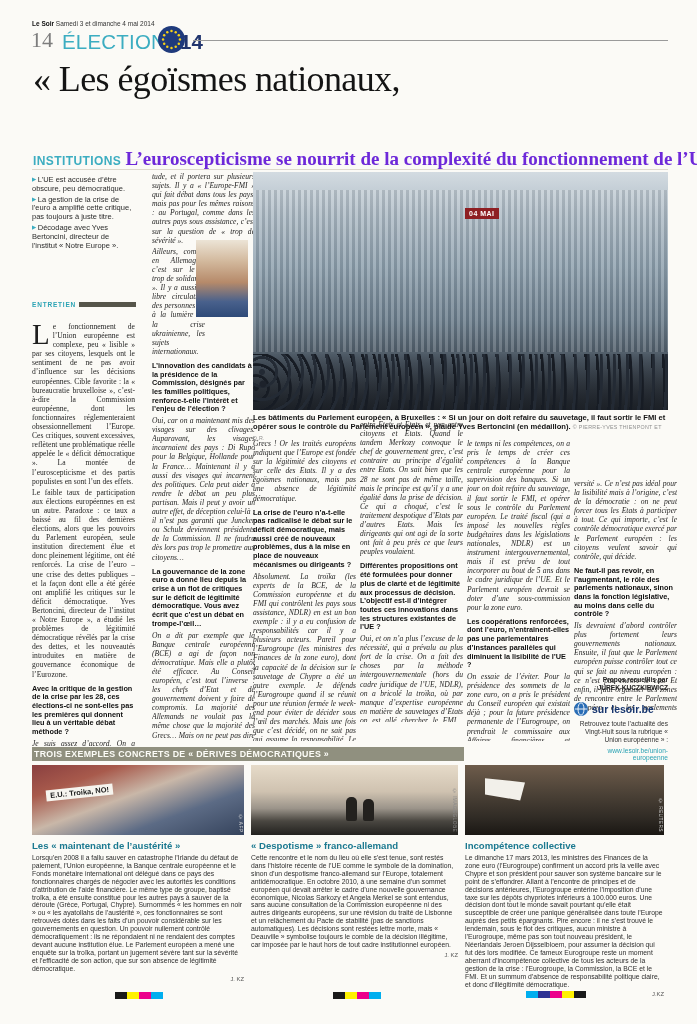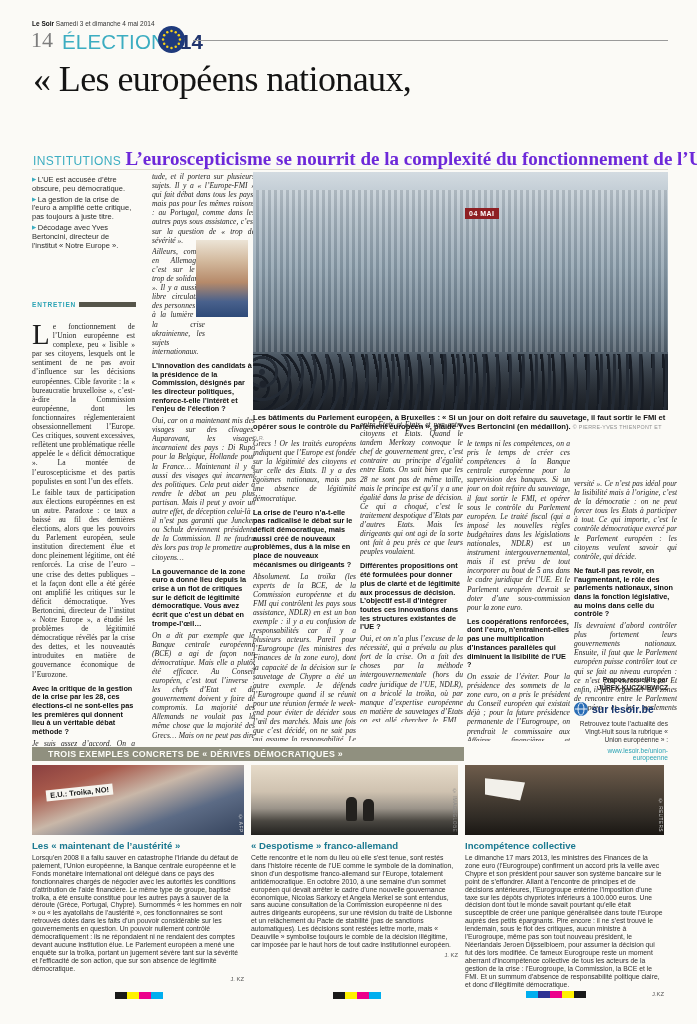--- a/index.html
+++ b/index.html
@@ -11,21 +11,21 @@
   .pgnum{position:absolute;left:31px;top:27px;font-family:"Liberation Serif",serif;font-size:22px;color:#7d7d7d;}
   .section-title{position:absolute;left:62px;top:30px;font-size:20.5px;letter-spacing:.2px;}
   .sec-light{color:#3cadc1;}
   .sec-num{color:#21356e;font-weight:bold;}
   .eu-logo{position:absolute;left:158px;top:26px;width:27px;height:27px;}
   .head-rule{position:absolute;left:193px;top:40px;width:475px;height:1px;background:#9a9a9a;}
   
   .headline{position:absolute;left:33px;top:58px;width:630px;font-family:"Liberation Serif",serif;
             font-size:36px;line-height:42px;color:#141414;letter-spacing:-.6px;}
   .kicker{position:absolute;left:33px;top:148px;width:640px;white-space:nowrap;}
-  .kicker .klabel{font-size:12px;font-weight:normal;color:#3cadc1;letter-spacing:.4px;}
+  .kicker .klabel{font-size:12px;font-weight:bold;color:#3cadc1;letter-spacing:.4px;}
   .kicker .ktext{font-family:"Liberation Serif",serif;font-weight:bold;font-size:19px;color:#6d28d9;}
   .kicker-rule{position:absolute;left:32px;top:169px;width:636px;height:1px;background:#ddd8cd;}
   
   .sidebar{position:absolute;left:32px;top:175px;width:101px;}
   .bullet{font-size:7.5px;line-height:8.8px;color:#2b2b2b;margin:0 0 1px;}
   .bullet .arr{color:#3cadc1;font-size:5.5px;vertical-align:1px;}
   .entretien{position:absolute;left:32px;top:301px;width:104px;display:flex;align-items:center;gap:3px;}
   .entretien .elabel{font-size:6.5px;font-weight:bold;color:#2ba3b4;letter-spacing:.8px;}
   .entretien .ebar{flex:1;height:5px;background:#56554a;}
   
@@ -63,21 +63,21 @@
   .caption .credit{font-weight:normal;font-size:5.3px;color:#8e8e8e;letter-spacing:.3px;}
   
   .byline{position:absolute;left:574px;top:676px;width:94px;text-align:right;font-size:6.6px;line-height:8px;font-weight:bold;color:#222;}
   .webbox{position:absolute;left:574px;top:702px;width:94px;text-align:right;}
   .webbox .wb-head{display:flex;align-items:center;gap:4px;margin-bottom:4px;}
   .webbox .wb-title{font-size:10.5px;font-weight:bold;color:#16356e;}
   .webbox .wb-text{font-size:6.6px;line-height:8.2px;color:#333;margin:0 0 2px;}
   .webbox .wb-url{font-size:6.6px;color:#2ba3b4;text-decoration:none;display:block;}
   
   .banner{position:absolute;left:32px;top:747px;width:432px;height:14px;background:#90907f;color:#fdfdf8;
-     font-size:8.8px;font-weight:bold;line-height:14px;padding-left:16px;box-sizing:border-box;letter-spacing:.3px;}
+     font-size:8.8px;font-weight:bold;line-height:14px;padding-left:2px;box-sizing:border-box;letter-spacing:.3px;}
   .examples-row{position:absolute;left:32px;top:765px;width:637px;display:flex;gap:7px;}
   .example{position:relative;}
   .example:nth-child(1){width:212px;}
   .example:nth-child(2){width:207px;}
   .example:nth-child(3){width:199px;}
   .ex-photo{position:relative;width:100%;height:70px;overflow:hidden;}
   .ph-austerity{background:linear-gradient(160deg,#8a4040 0%,#a85a4c 22%,#c9b7a8 45%,#5c6b85 70%,#35435c 100%);}
   .ph-deauville{background:linear-gradient(180deg,#e6dbc9 0%,#cfc2b0 38%,#9b948a 62%,#4a4741 80%,#22211e 100%);}
   .ph-deauville::before,.ph-deauville::after{content:"";position:absolute;bottom:14px;width:11px;height:24px;
      background:#23211e;border-radius:5px 5px 2px 2px;}
@@ -127,21 +127,21 @@
         <circle cx="8.25" cy="18.5" r="1.1"></circle>
         <circle cx="5.5" cy="15.75" r="1.1"></circle>
       <circle cx="4.5" cy="12" r="1.1"></circle>
         <circle cx="5.5" cy="8.25" r="1.1"></circle>
         <circle cx="8.25" cy="5.5" r="1.1"></circle>
     </g>
   </svg>
   <div class="head-rule"></div>
 
   <h1 class="headline" style="margin:0;font-weight:normal;">
-    <span>« Les européens nationaux,</span><br>
+    <span>« Les égoïsmes nationaux,</span><br>
   </h1>
   <div class="kicker">
     <span class="klabel">INSTITUTIONS</span>
     <span class="ktext">L’euroscepticisme se nourrit de la complexité du fonctionnement de l’UE</span>
   </div>
   <div class="kicker-rule"></div>
 
   <div class="sidebar">
       <div class="bullet"><span class="arr">▶ </span>L’UE est accusée d’être obscure, peu démocratique.</div>
       <div class="bullet"><span class="arr">▶ </span>La gestion de la crise de l’euro a amplifié cette critique, pas toujours à juste titre.</div>
@@ -154,38 +154,38 @@
 
   <div class="col col0">
       <p class="seg lead">Le fonctionnement de l’Union européenne est complexe, peu « lisible » par ses citoyens, lesquels ont le sentiment de ne pas avoir d’influence sur les décisions européennes. Cible favorite : la « bureaucratie bruxelloise », c’est-à-dire la Commission européenne, dont les fonctionnaires réglementeraient obsessionnellement l’Europe. Ces critiques, souvent excessives, reflètent une problématique réelle appelée le « déficit démocratique ». La montée de l’euroscepticisme et des partis populistes en sont l’un des effets.</p>
       <p class="seg body">Le faible taux de participation aux élections européennes en est un autre. Paradoxe : ce taux a baissé au fil des dernières élections, alors que les pouvoirs du Parlement européen, seule institution directement élue et donc pleinement légitime, ont été renforcés. La crise de l’euro – une crise des dettes publiques – et la façon dont elle a été gérée ont amplifié les critiques sur le déficit démocratique. Yves Bertoncini, directeur de l’institut « Notre Europe », a étudié les problèmes de légitimité démocratique révélés par la crise des dettes, et les nouveautés introduites en matière de gouvernance économique de l’Eurozone.</p>
       <p class="seg question">Avec la critique de la gestion de la crise par les 28, ces élections-ci ne sont-elles pas les premières qui donnent lieu à un véritable débat méthode ?</p>
       <p class="seg answer">Je suis assez d’accord. On a rarement eu autant de thèmes européens à un tel degré d’intensité. On vote aussi pour ou contre les gouvernements, comme ce sera le cas en France, et cela va continuer. Mais le pourcentage de débat européen sera plus grand que d’habi-</p>
     </div>
   <div class="col col1">
       <p class="seg answer">tude, et il portera sur plusieurs sujets. Il y a « l’Europe-FMI » qui fait débat dans tous les pays, mais pas pour les mêmes raisons : au Portugal, comme dans les autres pays sous assistance, c’est sur la question de « trop de sévérité ».</p>
       <p class="seg answer narrow">Ailleurs, comme en Allemagne, c’est sur le « trop de solidarité ». Il y a aussi la libre circulation des personnes et, à la lumière de la crise ukrainienne, les sujets internationaux.</p>
-      <p class="seg question">L’innovation des candidats à la présidence de la Commission, désignés par les directeur politiques, renforce-t-elle l’intérêt et l’enjeu de l’élection ?</p>
+      <p class="seg question">L’innovation des candidats à la présidence de la Commission, désignés par les familles politiques, renforce-t-elle l’intérêt et l’enjeu de l’élection ?</p>
       <p class="seg answer">Oui, car on a maintenant mis des visages sur des clivages. Auparavant, les visages incarnaient des pays : Di Rupo pour la Belgique, Hollande pour la France… Maintenant il y a aussi des visages qui incarnent des politiques. Cela peut aider à rendre le débat un peu plus partisan. Mais il peut y avoir un autre effet, de déception celui-là : il n’est pas garanti que Juncker ou Schulz deviennent présidents de la Commission. Il ne faudra dès lors pas trop le promettre aux citoyens…</p>
       <p class="seg question">La gouvernance de la zone euro a donné lieu depuis la crise à un flot de critiques sur le déficit de légitimité démocratique. Vous avez écrit que c’est un débat en trompe-l’œil…</p>
       <p class="seg answer">On a dit par exemple que la Banque centrale européenne (BCE) a agi de façon non démocratique. Mais elle a plutôt été efficace. Au Conseil européen, c’est tout l’inverse : les chefs d’Etat et de gouvernement doivent y faire de compromis. La majorité des Allemands ne voulait pas la même chose que la majorité des Grecs… Mais on ne peut pas dire que les chefs d’Etat ont décidé « trop peu trop tard », comme on l’a répété. Il y avait un clivage entre les peuples, représentés par des dirigeants défendant la volonté de ces peuples. Le Premier ministre slovaque a démissionné parce que ses électeurs ne voulaient pas venir en aide aux</p>
     </div>
   <div class="col col2">
       <p class="seg answer">Grecs ! Or les traités européens indiquent que l’Europe est fondée sur la légitimité des citoyens et sur celle des Etats. Il y a des égoïsmes nationaux, mais pas une absence de légitimité démocratique.</p>
       <p class="seg question">La crise de l’euro n’a-t-elle pas radicalisé le débat sur le déficit démocratique, mais aussi créé de nouveaux problèmes, dus à la mise en place de nouveaux mécanismes ou dirigeants ?</p>
       <p class="seg answer">Absolument. La troïka (les experts de la BCE, de la Commission européenne et du FMI qui contrôlent les pays sous assistance, NDLR) en est un bon exemple : il y a eu confusion de responsabilités car il y a plusieurs acteurs. Pareil pour l’Eurogroupe (les ministres des Finances de la zone euro), dont la capacité de la décision sur le sauvetage de Chypre a été un autre exemple. Je défends l’Eurogroupe quand il se réunit pour une réunion fermée le week-end pour éviter de décider sous l’œil des marchés. Mais une fois que c’est décidé, on ne sait pas qui assume la responsabilité. Le vrai problème de la gestion de la crise n’est pas démocratique. C’est un problème</p>
     </div>
   <div class="col col3">
       <p class="seg answer">entre Etats et Etats, et non entre citoyens et Etats. Quand le tandem Merkozy convoque le chef de gouvernement grec, c’est contraire au principe d’égalité entre Etats. On sait bien que les 28 ne sont pas de même taille, mais le principe est qu’il y a une égalité dans la prise de décision. Ce qui a choqué, c’est le traitement despotique d’Etats par d’autres Etats. Mais les dirigeants qui ont agi de la sorte ont fait à peu près ce que leurs peuples voulaient.</p>
       <p class="seg question">Différentes propositions ont été formulées pour donner plus de clarté et de légitimité aux processus de décision. L’objectif est-il d’intégrer toutes ces innovations dans les structures existantes de l’UE ?</p>
       <p class="seg answer">Oui, et on n’a plus l’excuse de la nécessité, qui a prévalu au plus fort de la crise. On a fait des choses par la méthode intergouvernementale (hors du cadre juridique de l’UE, NDLR), on a bricolé la troïka, où par manque d’expertise européenne en matière de sauvetages d’Etats on est allé chercher le FMI… Mais pour construire l’Union bancaire, alors qu’il n’y avait non plus ni</p>
     </div>
   <div class="col col4">
       <p class="seg answer">le temps ni les compétences, on a pris le temps de créer ces compétences à la Banque centrale européenne pour la supervision des banques. Si un jour on doit refaire du sauvetage, il faut sortir le FMI, et opérer sous le contrôle du Parlement européen. Le traité fiscal (qui a imposé les nouvelles règles budgétaires dans les législations nationales, NDLR) est un instrument intergouvernemental, mais il est prévu de tout incorporer au bout de 5 ans dans le cadre juridique de l’UE. Et le Parlement européen devrait se doter d’une sous-commission pour la zone euro.</p>
-      <p class="seg question">Les coopérations renforcées, dont l’euro, n’entraînent-elles pas une multiplication d’instances parallèles qui diminuent la lisibilité de l’UE ?</p>
+      <p class="seg question">Les coopérations renforcées, dont l’euro, n’entraînent-elles pas une parlementaires d’instances parallèles qui diminuent la lisibilité de l’UE ?</p>
       <p class="seg answer">On essaie de l’éviter. Pour la présidence des sommets de la zone euro, on a pris le président du Conseil européen qui existait déjà ; pour la future présidence permanente de l’Eurogroupe, on prendrait le commissaire aux Affaires financières et monétaires… Mais c’est vrai qu’il y a une complexité qui naît de « l’unité dans la di-</p>
     </div>
   <div class="col col5">
       <p class="seg answer">versité ». Ce n’est pas idéal pour la lisibilité mais à l’origine, c’est de la démocratie : on ne peut forcer tous les Etats à participer à tout. Ce qui importe, c’est le contrôle démocratique exercé par le Parlement européen : les citoyens veulent savoir qui contrôle, qui décide.</p>
       <p class="seg question">Ne faut-il pas revoir, en l’augmentant, le rôle des parlements nationaux, sinon dans la fonction législative, au moins dans celle du contrôle ?</p>
       <p class="seg answer">Ils devraient d’abord contrôler plus fortement leurs gouvernements nationaux. Ensuite, il faut que le Parlement européen puisse contrôler tout ce qui se fait au niveau européen : ce n’est pas encore le cas. Et enfin, il faut organiser des zones de rencontre entre le Parlement européen et les parlements nationaux pour animer le débat public. C’est mieux que les parlementaires débattent, plutôt que les chefs d’Etat. ■</p>
     </div>
 
   <div class="ph-portrait"></div>
   <div class="ph-main">

